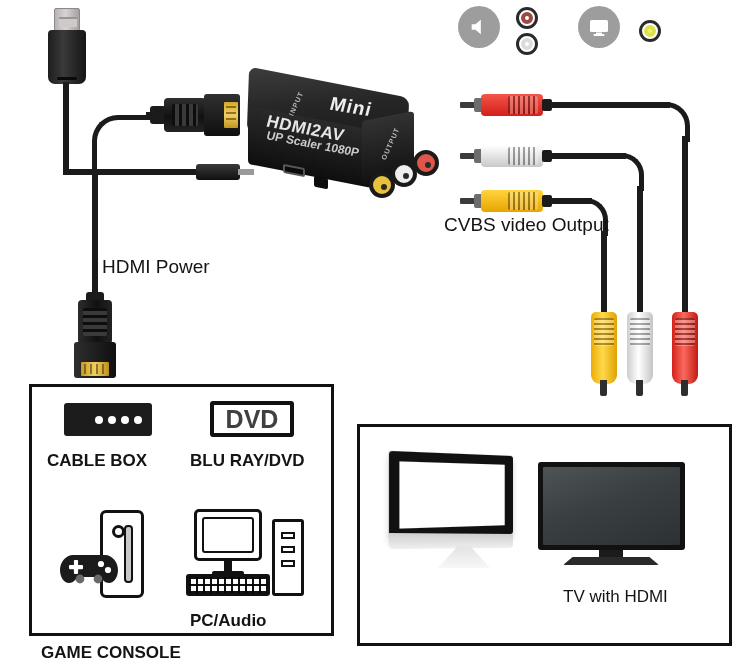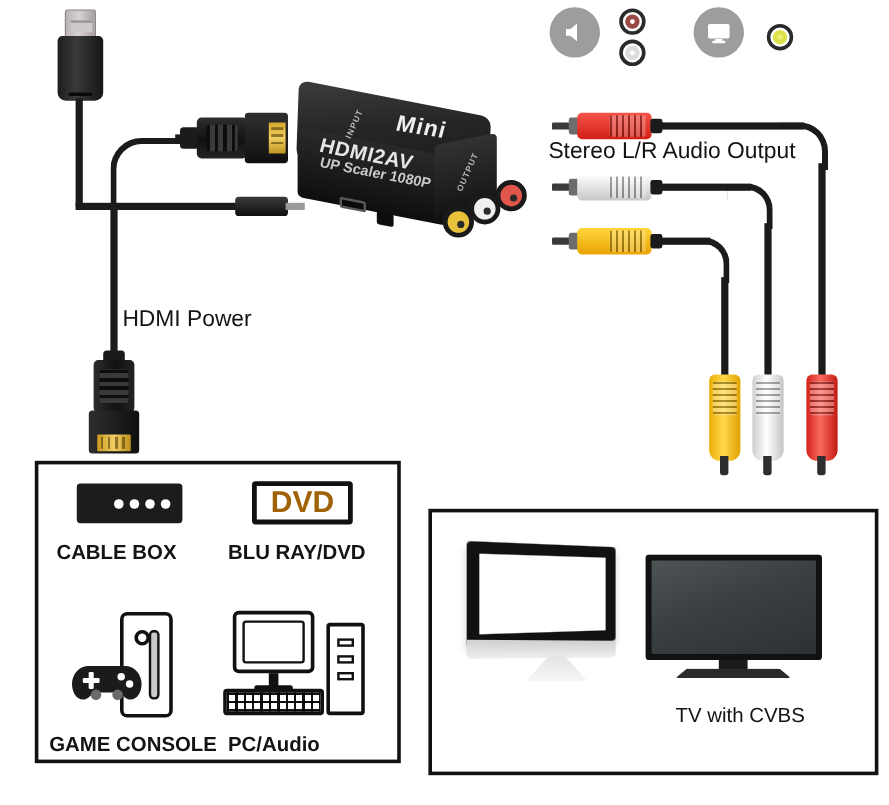--- a/index.html
+++ b/index.html
@@ -189,21 +189,21 @@
     position:absolute; background:#1c1c1c; border-radius:3px;
   }
   .cablebox .dots {
     position:absolute; right:10px; top:50%; transform:translateY(-50%);
     display:flex; gap:5px;
   }
   .cablebox .dots i { width:8px; height:8px; border-radius:50%; background:#fff; display:block; }
   .dvdbox {
     position:absolute; border:4px solid #111; border-radius:3px;
     display:flex; align-items:center; justify-content:center;
-    font-weight:800; color:#a16207; background:#fff;
+    font-weight:800; color:#404040; background:#fff;
   }
 
   .gamepad { position:absolute; }
   .console-tower {
     position:absolute; border:3px solid #111; border-radius:6px; background:#fff;
   }
   .console-tower .slot {
     position:absolute; right:8px; top:12px; bottom:12px; width:9px;
     background:#c9c9c9; border:2px solid #111; border-radius:4px;
   }
@@ -409,21 +409,21 @@
   <div class="wire" style="left:548px; top:198px; width:44px; height:6px;"></div>
   <div class="wire-r" style="left:570px; top:198px; width:38px; height:38px;
               border-top-right-radius:22px; border-left:none; border-bottom:none;"></div>
   <div class="wire" style="left:601px; top:231px; width:6px; height:85px;"></div>
   <div class="rcaV" style="left:591px; top:312px; height:88px;">
     <div class="body" style="background: linear-gradient(90deg,#e9ad05,#ffd84a 45%,#dfa202);"></div>
     <div class="ribs"></div>
       <div class="tip"></div>
   </div>
 
-  <div class="lbl" style="left:457px; top:117px; font-size:19px;">Stereo L/R Audio Output</div>
+  <div class="lbl" style="left:444px; top:215px; font-size:19px;">CVBS video Output</div>
 
   <div class="panel" style="left:29px; top:384px; width:305px; height:252px;"></div>
 
   <div class="cablebox" style="left:64px; top:403px; width:88px; height:33px;">
     <div class="dots">
       <i></i>
         <i></i>
         <i></i>
         <i></i>
     </div>
@@ -441,21 +441,21 @@
     <svg width="62" height="42" viewBox="0 0 62 42" aria-hidden="true">
       <path d="M15 6h32c7 0 13 7 13 15 0 7-4 13-9 13-4 0-6-3-9-6H20c-3 3-5 6-9 6-5 0-9-6-9-13C2 13 8 6 15 6z" fill="#1b1b1b"></path>
       <rect x="11" y="16" width="14" height="4.2" rx="1" fill="#ffffff"></rect>
       <rect x="15.9" y="11.1" width="4.2" height="14" rx="1" fill="#ffffff"></rect>
       <circle cx="43" cy="15" r="3.1" fill="#ffffff"></circle>
       <circle cx="50" cy="21" r="3.1" fill="#ffffff"></circle>
       <circle cx="22" cy="30" r="4.4" fill="#6a6a6a"></circle>
       <circle cx="40" cy="30" r="4.4" fill="#6a6a6a"></circle>
     </svg>
   </div>
-  <div class="lbl" style="left:41px; top:612px; font-size:17px; font-weight:600;">GAME CONSOLE</div>
+  <div class="lbl" style="left:41px; top:644px; font-size:17px; font-weight:600;">GAME CONSOLE</div>
 
   <div class="pc-monitor" style="left:194px; top:509px; width:68px; height:52px;"></div>
   <div class="pc-neck" style="left:224px; top:561px; width:8px; height:12px;"></div>
   <div class="pc-base" style="left:212px; top:571px; width:32px; height:5px;"></div>
   <div class="pc-keyboard" style="left:186px; top:574px; width:84px; height:22px;"></div>
   <div class="pc-tower" style="left:272px; top:519px; width:32px; height:77px;">
     <div class="bay" style="top:10px;"></div>
     <div class="bay" style="top:24px;"></div>
     <div class="bay" style="top:38px;"></div>
   </div>
@@ -465,15 +465,15 @@
 
   <div class="imac-screen" style="left:393px; top:456px; width:120px; height:78px;"></div>
   <div class="imac-chin" style="left:393px; top:534px; width:120px; height:14px;"></div>
   <div class="imac-stand" style="left:438px; top:546px; width:52px; height:22px;"></div>
 
   <div class="tv-frame" style="left:538px; top:462px; width:147px; height:88px;">
     <div class="tv-screen"></div>
   </div>
   <div class="tv-neck" style="left:599px; top:550px; width:24px; height:10px;"></div>
   <div class="tv-base" style="left:563px; top:557px; width:96px; height:8px;"></div>
-  <div class="lbl" style="left:563px; top:588px; font-size:17px;">TV with CVBS</div>
+  <div class="lbl" style="left:563px; top:588px; font-size:17px;">TV with HDMI</div>
 
 </div>
 
 </body></html>

